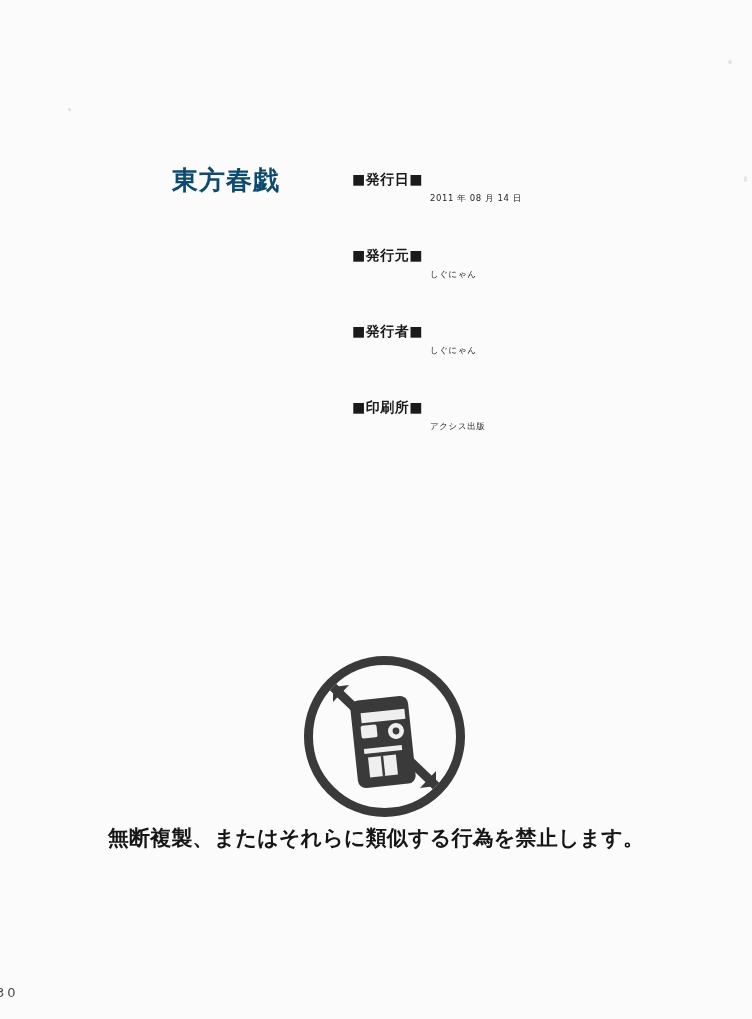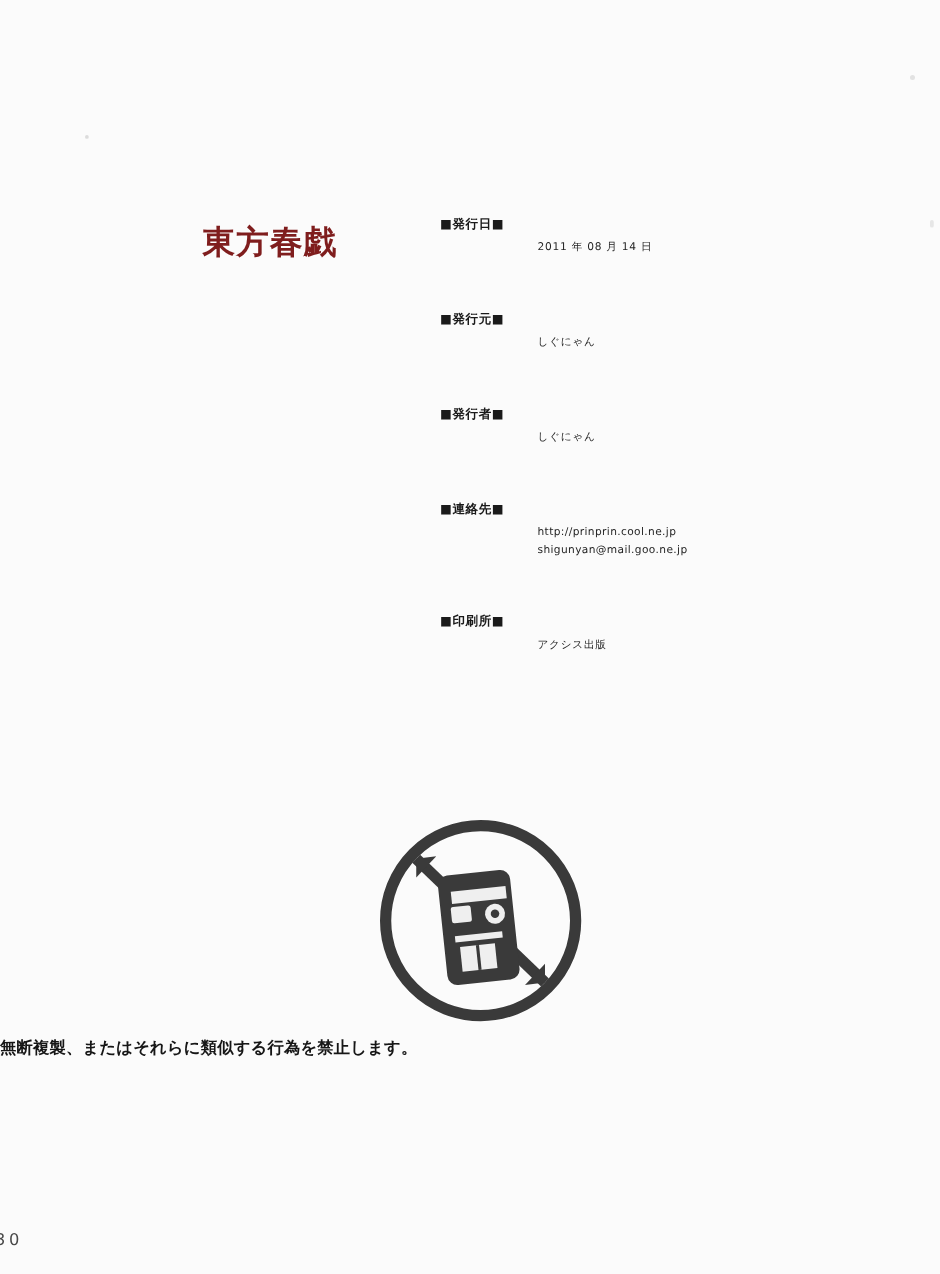--- a/index.html
+++ b/index.html
@@ -19,48 +19,47 @@
   
   .page {
     position: absolute;
     inset: 0;
     background: #fbfbfb;
   }
 
   
   .colophon-title {
     position: absolute;
-    left: 162px;
+    left: 172px;
     top: 163px;
     font-size: 26px;
     font-weight: bold;
     letter-spacing: 1px;
-    color: #7f1d1d;
+    color: #0c4a6e;
     font-family: "DejaVu Sans", sans-serif;
-    margin-top: 13px;
   }
 
   .colophon-rows {
     position: absolute;
     left: 352px;
     top: 173px;
     width: 330px;
   }
   .colophon-row {
     display: flex;
     align-items: flex-start;
     margin-bottom: 44px;
     font-size: 9px;
     line-height: 13px;
   }
   .colophon-row:last-child { margin-bottom: 0; }
   .row-label {
     width: 78px;
     flex: 0 0 78px;
-    font-size: 10px;
+    font-size: 14px;
     font-weight: bold;
     color: #1a1a1a;
     letter-spacing: 0.5px;
     white-space: nowrap;
   }
   .row-value {
     font-size: 8.5px;
     color: #242424;
     letter-spacing: 0.6px;
     white-space: pre-line;
@@ -80,21 +79,22 @@
     width: 163px;
     height: 163px;
   }
 
   
   .warning {
     position: absolute;
     left: 0;
     top: 826px;
     width: 752px;
-    font-size: 13px;
+    text-align: center;
+    font-size: 21px;
     font-weight: bold;
     line-height: 25px;
     color: #161616;
     letter-spacing: 0.2px;
   }
 
   
   .page-number {
     position: absolute;
     left: -4px;
@@ -135,25 +135,20 @@
   <div class="colophon-row">
     <div class="row-label">■発行元■</div>
     <div class="row-value">しぐにゃん</div>
   </div>
 
   <div class="colophon-row">
     <div class="row-label">■発行者■</div>
     <div class="row-value">しぐにゃん</div>
   </div>
 
-  <div class="colophon-row">
-    <div class="row-label">■連絡先■</div>
-    <div class="row-value mono">http://prinprin.cool.ne.jp
-shigunyan@mail.goo.ne.jp</div>
-  </div>
 
   <div class="colophon-row">
     <div class="row-label">■印刷所■</div>
     <div class="row-value">アクシス出版</div>
   </div>
 
 </div>
 
 <div class="emblem">
   <svg viewBox="0 0 163 163" width="163" height="163" xmlns="http://www.w3.org/2000/svg">

